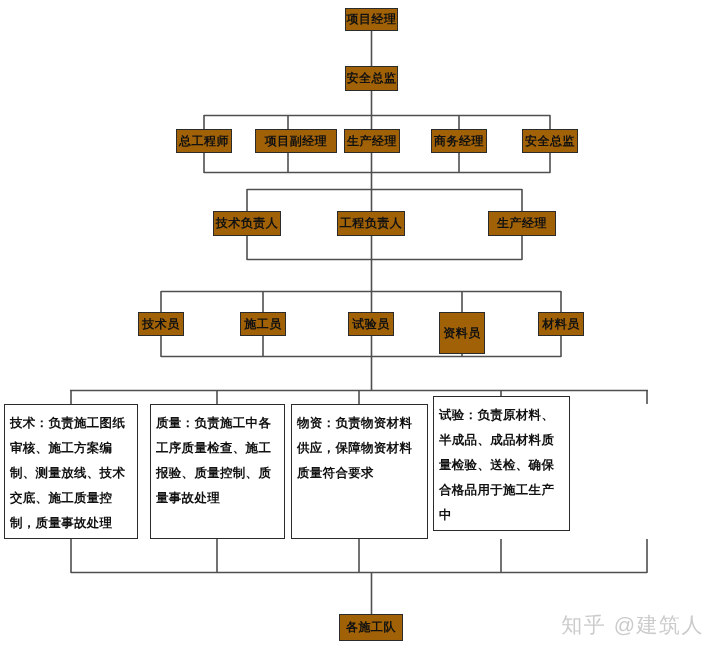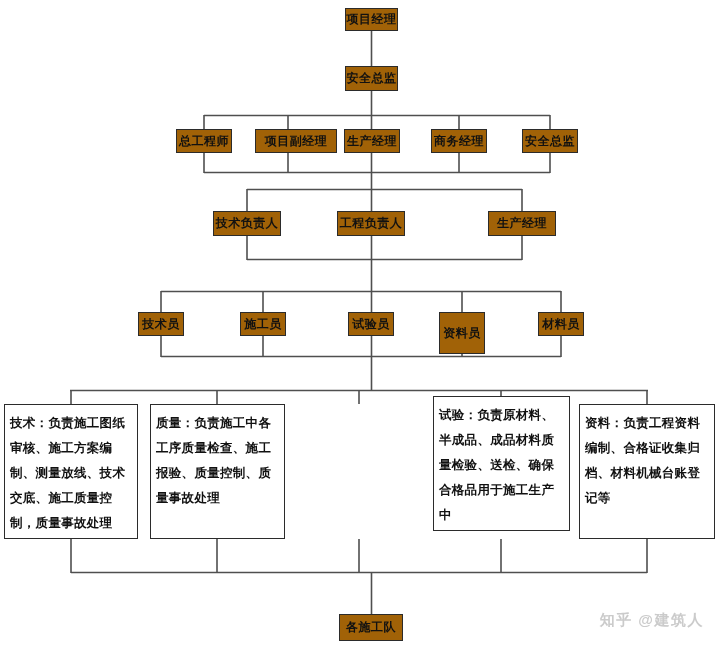--- a/index.html
+++ b/index.html
@@ -41,22 +41,22 @@
     color: #111111;
     padding: 6px 3px 0 5px;
     text-align: left;
     word-break: break-all;
     letter-spacing: 0.3px;
   }
   .watermark {
     position: absolute;
     top: 611px;
     right: 16px;
-    font-size: 15px;
-    font-weight: bold;
+    font-size: 21px;
+    font-weight: normal;
     color: #cbcbcb;
     letter-spacing: 1.5px;
     white-space: nowrap;
   }
 </style>
 </head>
 <body>
 
 <div id="canvas">
 
@@ -140,20 +140,20 @@
   <div class="node" style="left:488px;top:211px;width:68px;height:25px">生产经理</div>
 
   <div class="node" style="left:138px;top:312px;width:46px;height:24px">技术员</div>
   <div class="node" style="left:240px;top:312px;width:46px;height:24px">施工员</div>
   <div class="node" style="left:348px;top:312px;width:46px;height:24px">试验员</div>
   <div class="node" style="left:439px;top:312px;width:46px;height:42px">资料员</div>
   <div class="node" style="left:538px;top:312px;width:46px;height:24px">材料员</div>
 
   <div class="duty" style="left:4px;top:404px;width:134px;height:135px">技术：负责施工图纸审核、施工方案编制、测量放线、技术交底、施工质量控制，质量事故处理</div>
   <div class="duty" style="left:150px;top:404px;width:135px;height:135px">质量：负责施工中各工序质量检查、施工报验、质量控制、质量事故处理</div>
+  <div class="duty" style="left:291px;top:404px;width:137px;height:135px">物资：负责物资材料供应，保障物资材料质量符合要求</div>
   <div class="duty" style="left:433px;top:396px;width:137px;height:135px">试验：负责原材料、半成品、成品材料质量检验、送检、确保合格品用于施工生产中</div>
-  <div class="duty" style="left:579px;top:404px;width:136px;height:135px">资料：负责工程资料编制、合格证收集归档、材料机械台账登记等</div>
 
   <div class="node" style="left:339px;top:614px;width:64px;height:27px">各施工队</div>
 
   <div class="watermark">知乎 @建筑人</div>
 
 </div>
 
 </body></html>

